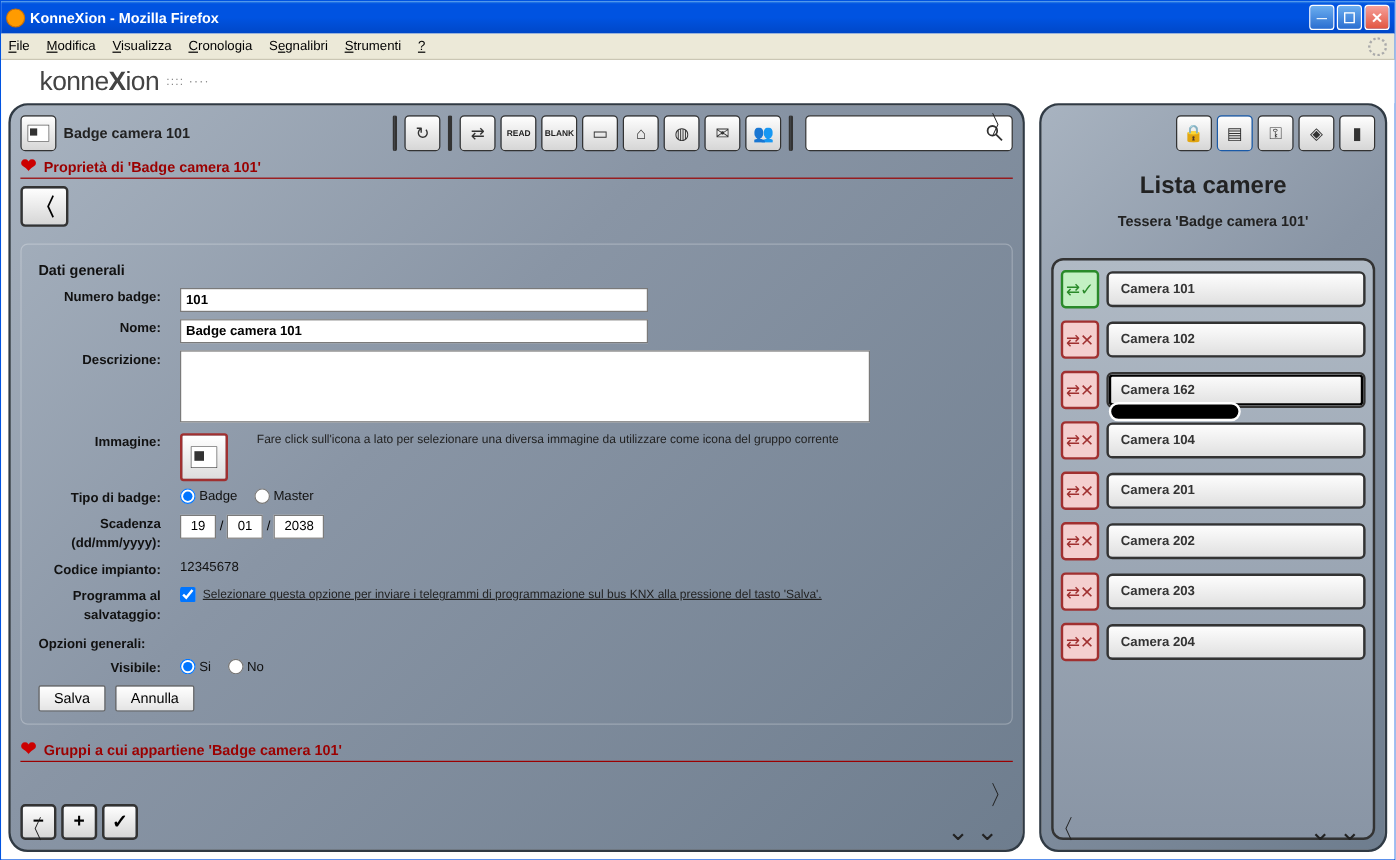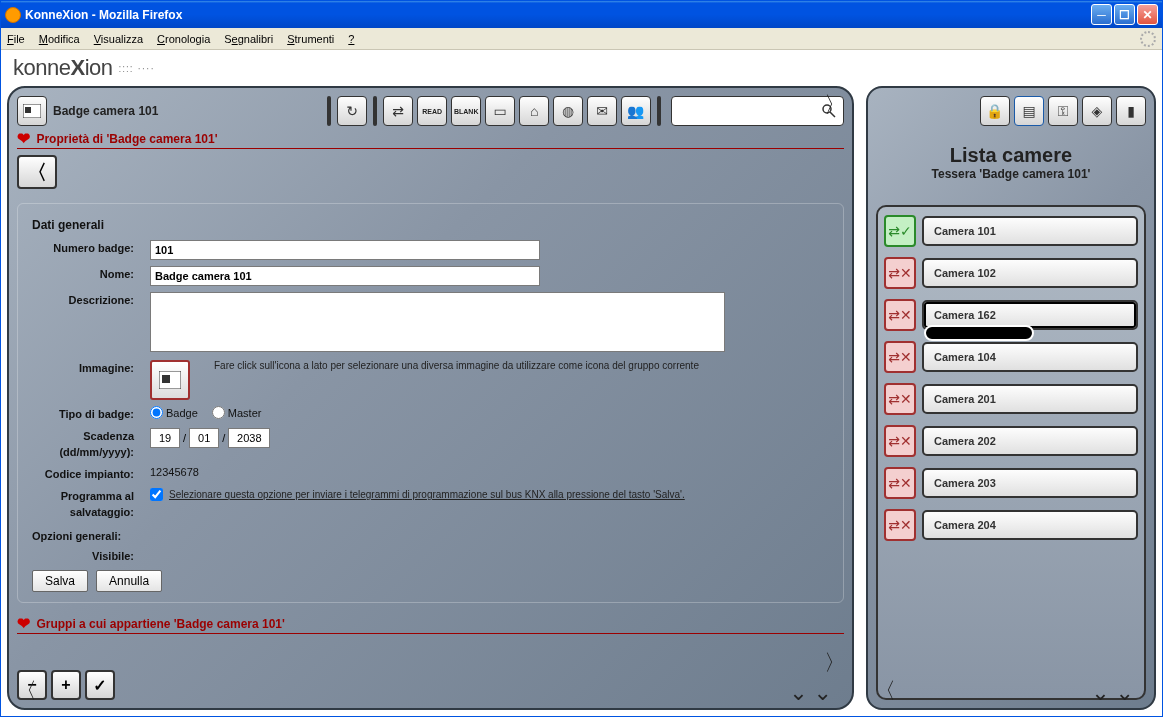--- a/index.html
+++ b/index.html
@@ -16,28 +16,28 @@
 .tb-close { background: linear-gradient(180deg,#f5a09a,#e2553f); color:#fff; }
 .tb-min span,.tb-max span,.tb-close span{line-height:0}
 
 .menubar { height: 22px; background: #ece9d8; display: flex; align-items: center; padding: 0 6px; border-bottom: 1px solid #cac6b4; font-size: 11px; }
 .menubar span { margin-right: 14px; cursor: default; }
 .menubar span u { text-decoration: underline; }
 .menubar .throbber { margin-left:auto; width:16px; height:16px; border:2px dotted #aaa; border-radius:50%; }
 
 
 .content { flex:1; background:#fff; display:flex; flex-direction:column; }
-.brandbar { height:36px; background:#fff; padding-left:12px; display:flex; align-items:center; font-family: "Trebuchet MS", sans-serif; font-size:22px; color:#444; letter-spacing:-0.5px;}
+.brandbar { height:36px; background:#fff; padding-left:32px; display:flex; align-items:center; font-family: "Trebuchet MS", sans-serif; font-size:22px; color:#444; letter-spacing:-0.5px;}
 .brandbar b { font-weight:bold; }
 .brandbar .dots { margin-left:6px; font-size:10px; letter-spacing:1px; color:#888; }
 
 .workspace { flex:1; display:flex; gap:12px; padding:0 6px 6px 6px; }
 
 .panel { background: linear-gradient(135deg,#a8b3c0 0%,#8995a5 40%,#6e7d8e 100%); border:2px solid #303a44; border-radius:16px; position:relative; display:flex; flex-direction:column; padding:8px; }
-.left-panel { flex:1; min-width:0;border-radius:18px; }
+.left-panel { flex:1; min-width:0; }
 .right-panel { width:290px; }
 
 .toolbar { display:flex; align-items:center; gap:4px; }
 .tbtn { width:30px; height:30px; background:linear-gradient(180deg,#fefefe,#d6d6d6); border:1px solid #333; border-radius:4px; display:flex; align-items:center; justify-content:center; font-size:14px; color:#333; }
 .tbtn.small-label { font-size:7px; font-weight:bold; line-height:1; text-align:center; color:#222;}
 .vdiv { width:4px; height:30px; border-left:2px solid #333; border-right:2px solid #333; border-radius:2px; margin:0 2px; }
 
 .badge-title { display:flex; align-items:center; gap:6px; }
 .badge-icon { width:30px; height:30px; background:linear-gradient(180deg,#fefefe,#d6d6d6); border:1px solid #333; border-radius:4px; display:flex; align-items:center; justify-content:center; }
 .badge-title .text { font-weight:bold; font-size:12px; color:#222; }
@@ -81,21 +81,21 @@
 
 .btn-row { display:flex; gap:8px; margin-top:4px; }
 .btn { padding:3px 12px; background:linear-gradient(180deg,#fff,#e4e4e4); border:1px solid #666; border-radius:2px; font-size:12px; cursor:pointer; }
 
 .small-toolbar { display:flex; gap:4px; margin-top:auto; padding-top:8px;}
 .stbtn { width:30px; height:30px; background:linear-gradient(180deg,#fefefe,#d6d6d6); border:2px solid #333; border-radius:4px; display:flex; align-items:center; justify-content:center; font-size:16px; font-weight:bold; }
 
 
 .right-toolbar { display:flex; justify-content:flex-end; gap:4px; }
 .right-title { text-align:center; font-weight:bold; font-size:20px; color:#222; margin-top:18px; }
-.right-subtitle { text-align:center; font-weight:bold; font-size:12px; color:#222; }
+.right-subtitle { text-align:center; font-weight:bold; font-size:12px; color:#222; margin-top:10px; }
 
 .camera-list { margin-top:24px; border:2px solid #333; border-radius:10px; background:linear-gradient(180deg,#b0bac5,#8995a5); padding:8px 6px; flex:1; overflow:hidden; }
 .cam-item { display:flex; align-items:center; gap:6px; margin-bottom:10px; position:relative; }
 .cam-icon { width:32px; height:32px; border:2px solid #a03030; border-radius:4px; background:#f4cfcf; display:flex; align-items:center; justify-content:center; font-size:14px; color:#a03030;}
 .cam-icon.ok { background:#c4f0c4; border-color:#2a8a2a; color:#2a8a2a; }
 .cam-label { flex:1; height:30px; border:2px solid #333; border-radius:5px; background:linear-gradient(180deg,#fdfdfd,#e0e0e0); display:flex; align-items:center; padding-left:10px; font-weight:bold; font-size:11px; color:#333;}
 .cam-label.selected { box-shadow:0 0 0 2px #000 inset; }
 .tooltip { position:absolute; top:26px; left:40px; background:#000; color:#000; padding:2px 8px; border-radius:10px; font-size:10px; border:2px solid #fff; width:110px; height:16px; z-index:5;}
 
 
@@ -245,20 +245,30 @@
             <div class="lbl">Programma al salvataggio:</div>
             <div class="fld chk-row">
               <input type="checkbox" checked="" style="">
               <div class="helptext">Selezionare questa opzione per inviare i telegrammi di programmazione sul bus KNX alla pressione del tasto 'Salva'.</div>
             </div>
           </div>
 
           <div class="sub-title">Opzioni generali:</div>
           <div class="form-row">
             <div class="lbl">Visibile:</div>
+            <div class="fld radio-row">
+              <label>
+                  <input type="radio" name="vis" checked="" style=""> 
+                  <span>Si</span>
+                </label>
+              <label>
+                  <input type="radio" name="vis" style=""> 
+                  <span>No</span>
+                </label>
+            </div>
           </div>
 
           <div class="btn-row">
             <button class="btn">Salva</button>
             <button class="btn">Annulla</button>
           </div>
         </div>
 
         <div class="section-header" style="margin-top:14px">
           <span class="arrow">❤</span>

